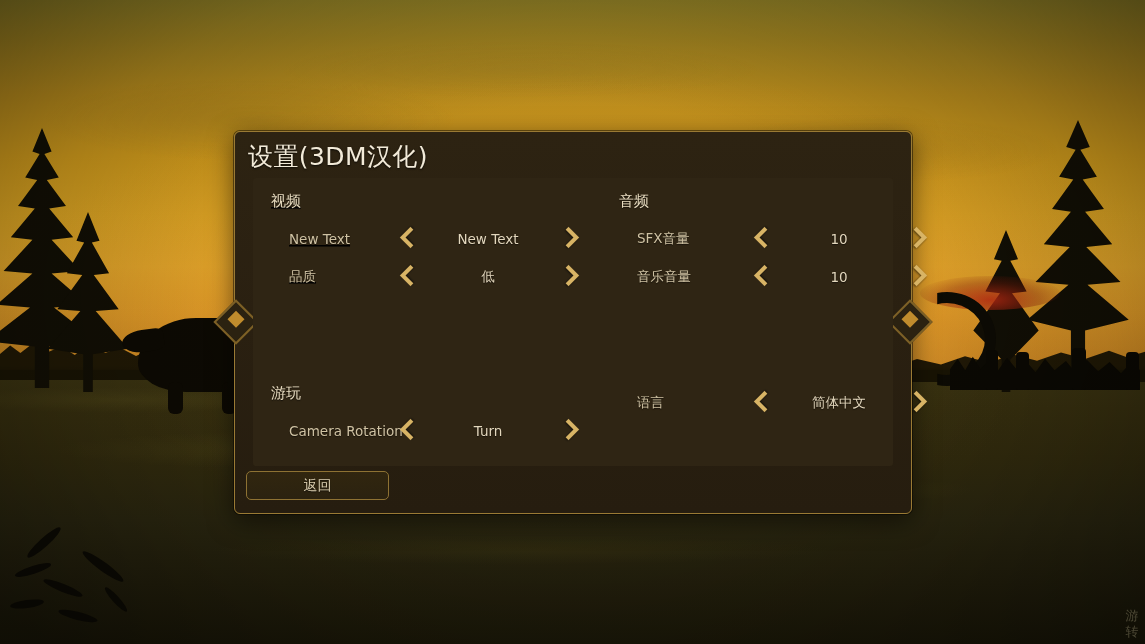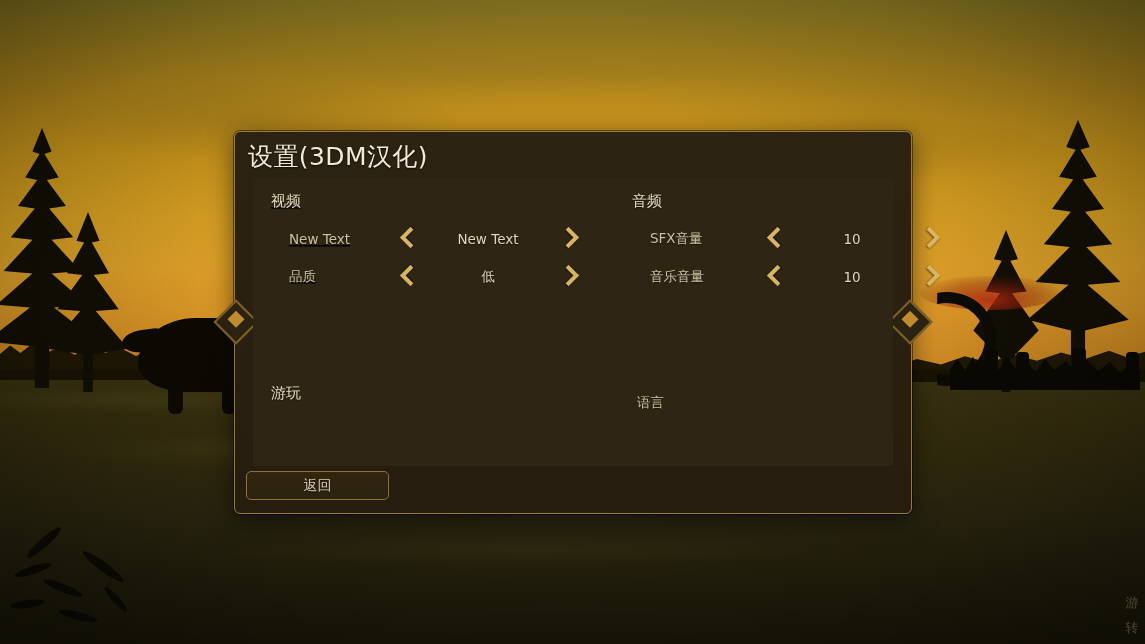--- a/index.html
+++ b/index.html
@@ -243,21 +243,21 @@
     pointer-events: none;
   }
 
   .watermark {
     position: absolute;
     right: 2px;
     bottom: 4px;
     width: 22px;
     color: rgba(210,200,160,0.30);
     font-size: 13px;
-    line-height: 25px;
+    line-height: 16px;
     letter-spacing: 0;
     text-align: center;
   }
 
   
   .panel {
     position: absolute;
     left: 234px;
     top: 131px;
     width: 676px;
@@ -474,21 +474,21 @@
           <div class="row-label">品质</div>
           <div class="row-control wide">
             <div class="chev chev-left"></div>
             <div class="row-value">低</div>
             <div class="chev chev-right"></div>
           </div>
         </div>
 
       </div>
 
-      <div class="col col-right" style="top:14px;margin-left:13px;">
+      <div class="col col-right" style="top:14px;">
         <div class="group-title">音频</div>
 
         <div class="row">
           <div class="row-label">SFX音量</div>
           <div class="row-control">
             <div class="chev chev-left"></div>
             <div class="row-value">10</div>
             <div class="chev chev-right"></div>
           </div>
         </div>
@@ -499,26 +499,39 @@
             <div class="chev chev-left"></div>
             <div class="row-value">10</div>
             <div class="chev chev-right"></div>
           </div>
         </div>
       </div>
 
       <div class="col col-left" style="top:206px;">
         <div class="group-title">游玩</div>
 
+        <div class="row">
+          <div class="row-label">Camera Rotation</div>
+          <div class="row-control wide">
+            <div class="chev chev-left"></div>
+            <div class="row-value">Turn</div>
+            <div class="chev chev-right"></div>
+          </div>
+        </div>
       </div>
 
       <div class="col col-right" style="top:206px;">
 
         <div class="row">
           <div class="row-label">语言</div>
+          <div class="row-control">
+            <div class="chev chev-left"></div>
+            <div class="row-value">简体中文</div>
+            <div class="chev chev-right"></div>
+          </div>
         </div>
       </div>
 
     </div>
 
     <div class="back-btn">返回</div>
 
   </div>
 
 </div>

